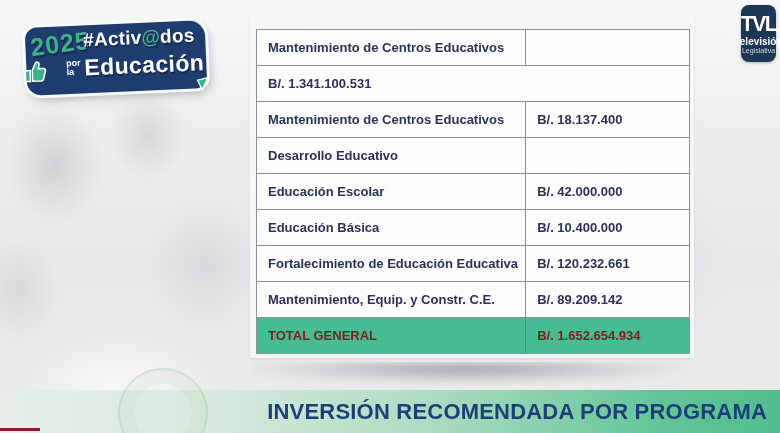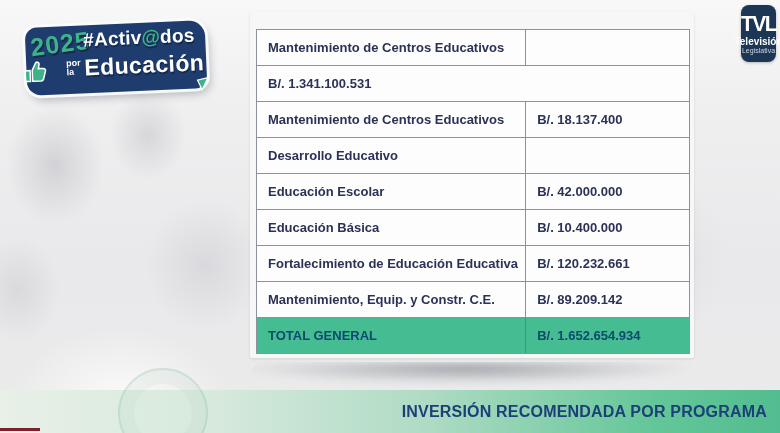--- a/index.html
+++ b/index.html
@@ -54,31 +54,31 @@
 
   
   .table{position:absolute;left:256px;top:29px;width:432px;height:323px;
     display:flex;flex-direction:column;border:1px solid #8b919d;background:#fdfdfd;}
   .trow{flex:1;display:flex;border-bottom:1px solid #8b919d;}
   .trow:last-child{border-bottom:none;}
   .cell{display:flex;align-items:center;font-size:13px;font-weight:700;color:#2b3255;}
   .cell.lab{width:62.3%;border-right:1px solid #8b919d;padding-left:11px;box-sizing:border-box;}
   .cell.val{flex:1;padding-left:11px;}
   .trow.total{background:#45bc92;}
-  .trow.total .cell{color:#0c4a6e;}
+  .trow.total .cell{color:#7f1d1d;}
   .trow.total .cell.lab{border-right-color:#2d9e78;}
 
   
   .banner{position:absolute;left:0;right:0;bottom:0;height:43px;
     background:linear-gradient(90deg,#e8f0e8 0%,#d6e9dc 28%,#aedbc4 55%,#63c698 84%,#52bd90 100%);}
   .banner .globe{position:absolute;left:118px;top:-22px;width:86px;height:86px;
     border-radius:50%;border:2px solid rgba(130,185,155,0.30);
     box-shadow:inset 0 0 0 14px rgba(150,200,170,0.10);}
   .banner .title{position:absolute;right:13px;top:0;height:43px;line-height:43px;
-    font-size:16px;font-weight:800;color:#1d3f78;letter-spacing:0.2px;white-space:nowrap;}
+    font-size:22px;font-weight:800;color:#1d3f78;letter-spacing:0.2px;white-space:nowrap;}
   .redline{position:absolute;left:0;bottom:2px;width:40px;height:3px;background:#7e1f2d;}
 </style>
 </head>
 <body>
 
 <div class="stage">
   <div class="bg"></div>
 
   <div class="sticker">
     <div class="y2025">2025</div>

